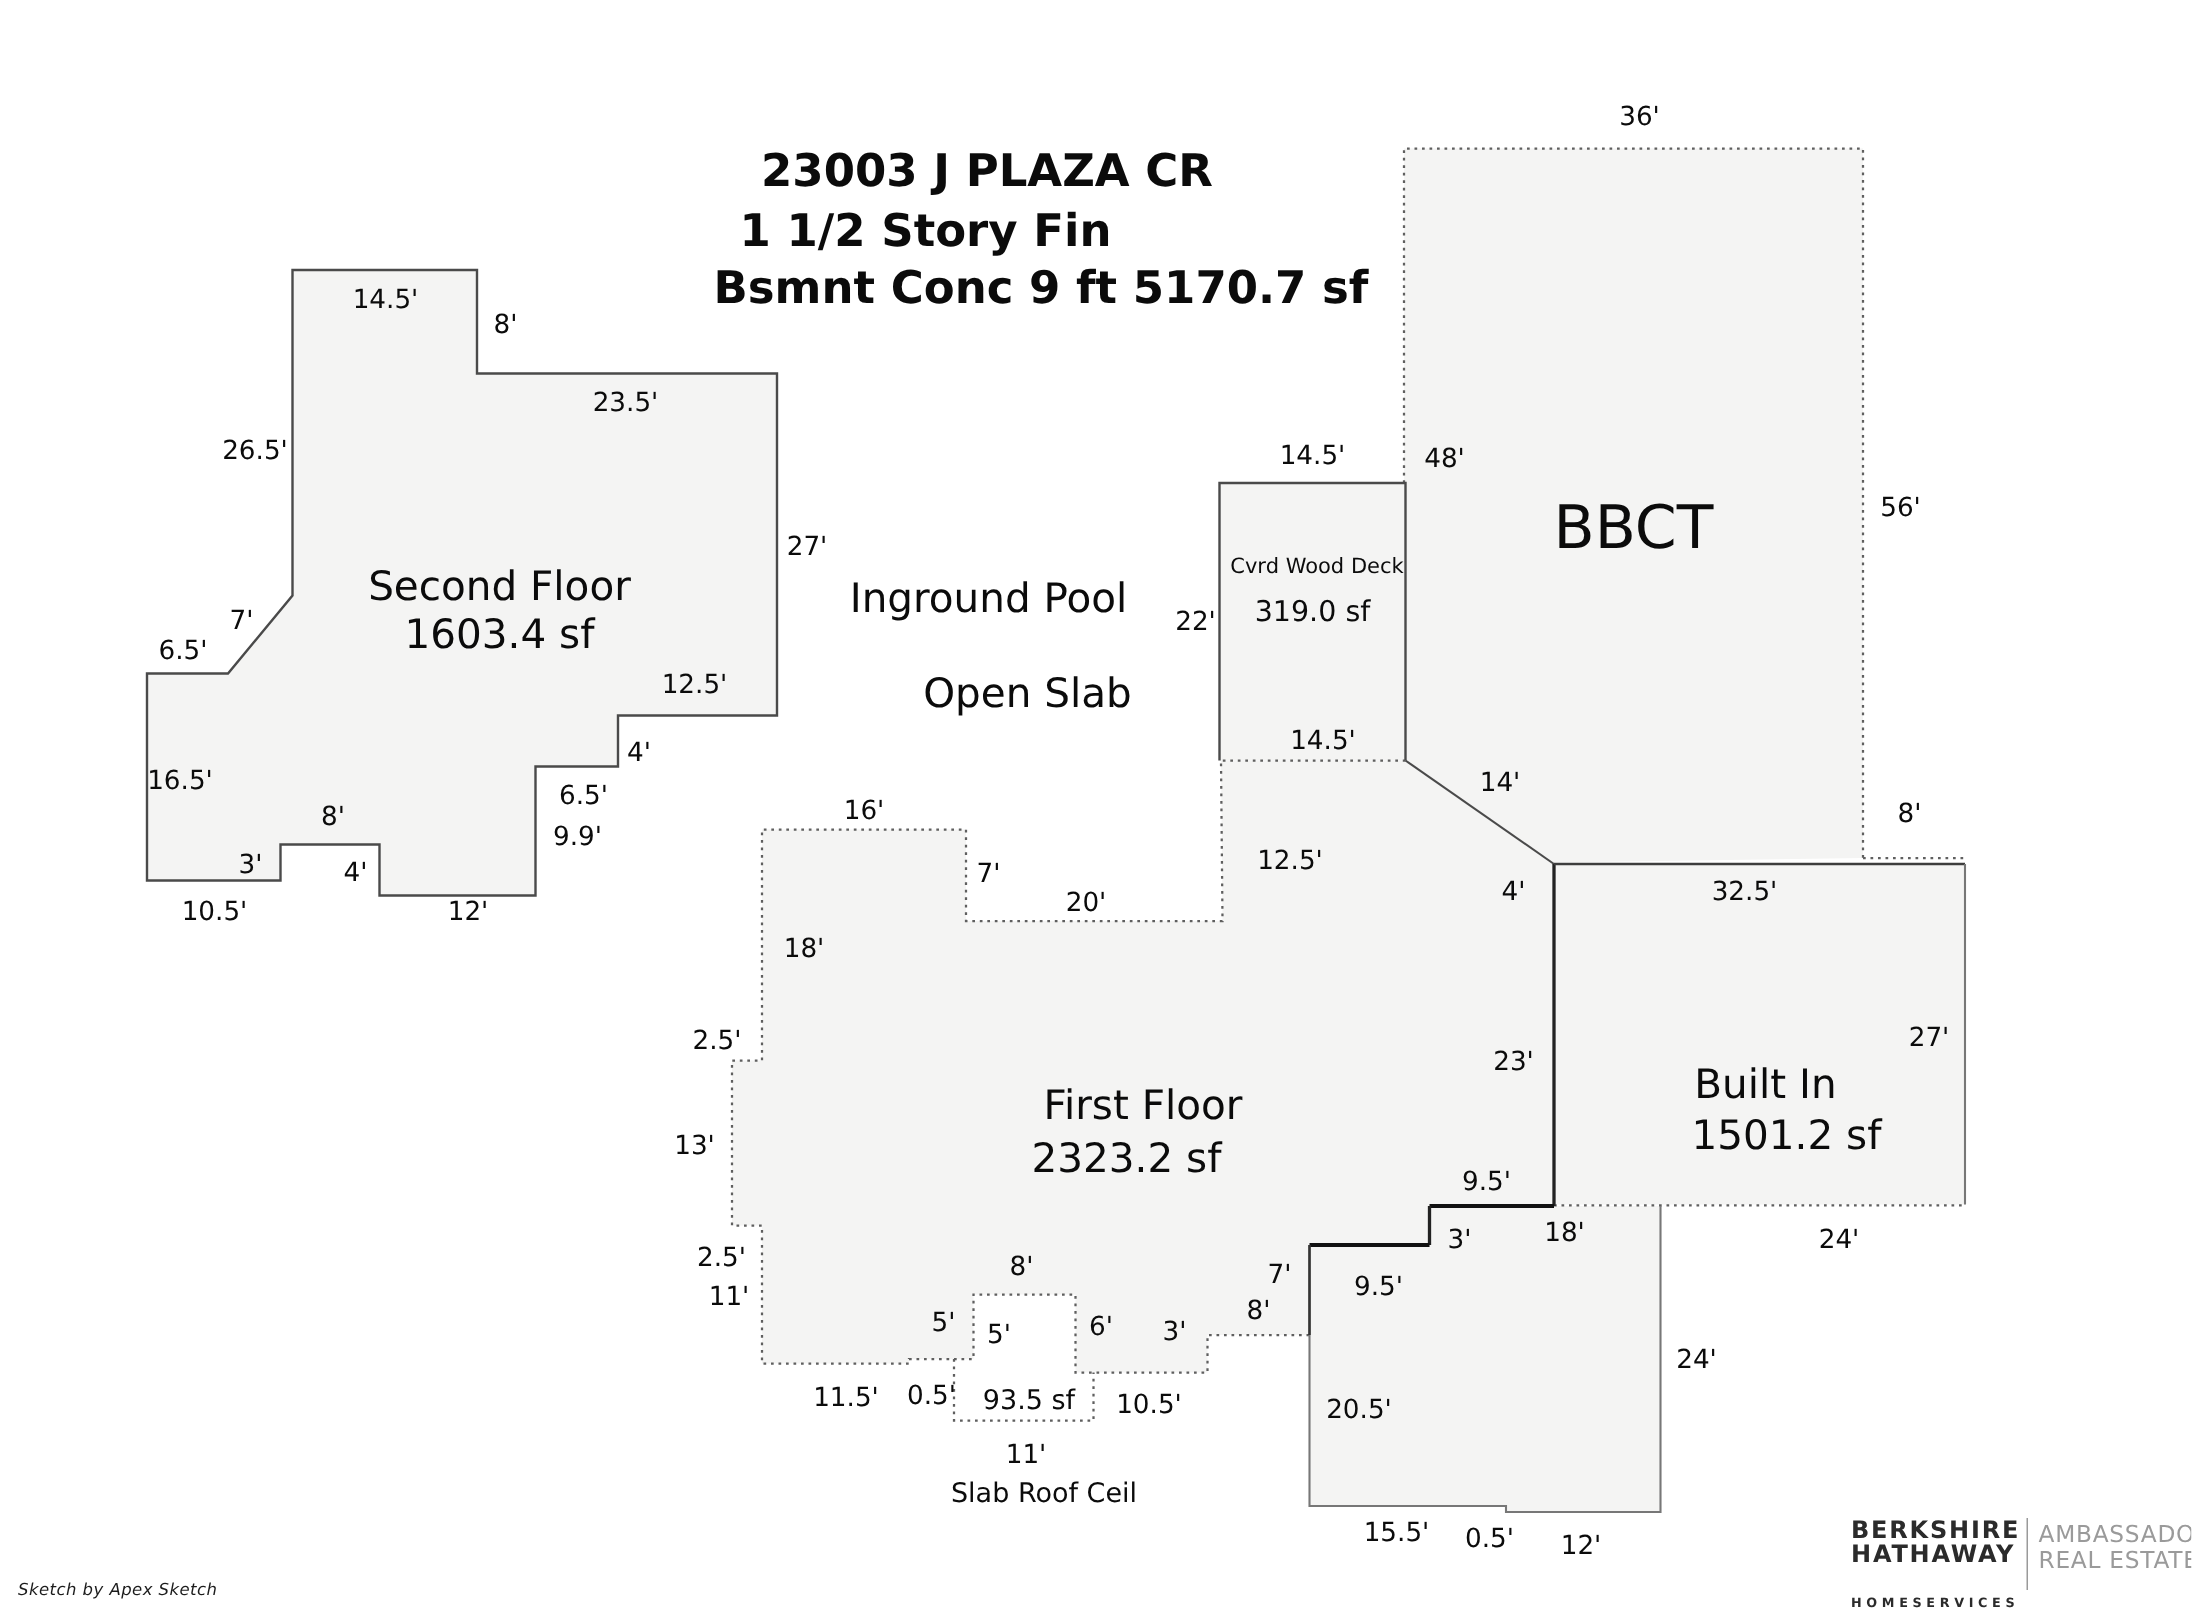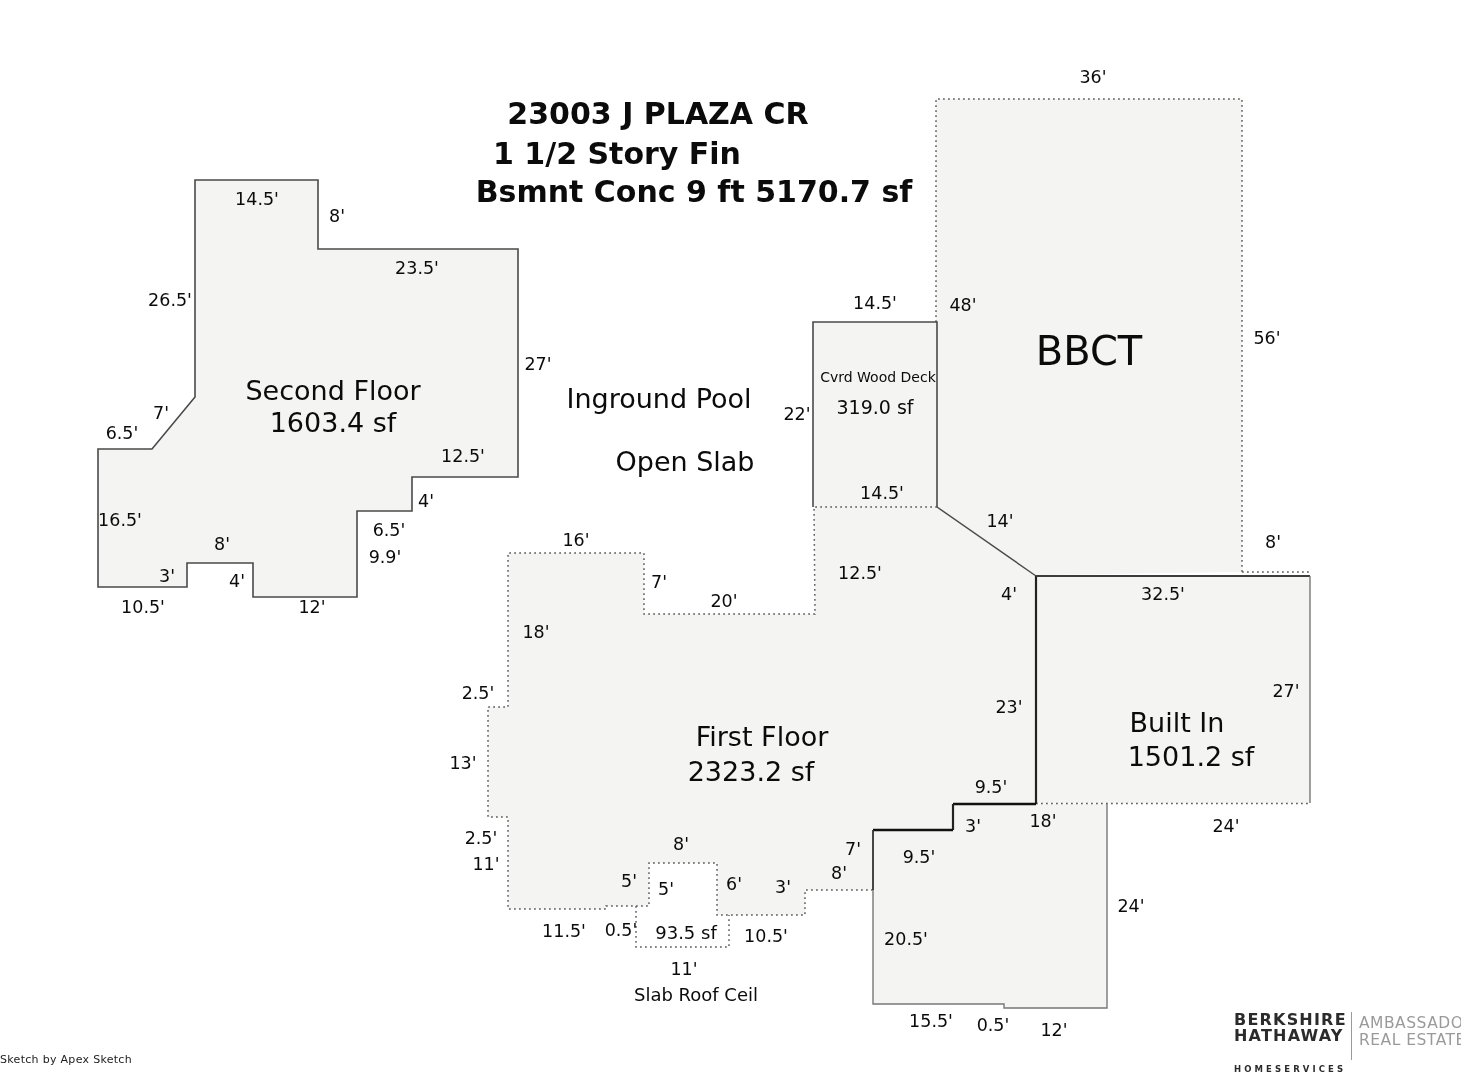--- a/index.html
+++ b/index.html
@@ -3,22 +3,23 @@
 <meta charset="utf-8">
 <style>
   html,body{margin:0;padding:0;background:#fff;}
   .canvas{
     position:relative;width:1461px;height:1072px;background:#ffffff;overflow:hidden;
     font-family:"DejaVu Sans",sans-serif;
   }
   #plan-svg{position:absolute;left:0;top:0;}
   #plan-svg text{font-family:"DejaVu Sans",sans-serif;}
   .credit{
-    position:absolute;left:0;top:1053px;font-size:11px;color:#1c1c1c;
+    position:absolute;left:12px;top:1053px;font-size:11px;color:#1c1c1c;
     letter-spacing:0.3px;
+    font-style:italic;
   }
   .logo{
     position:absolute;left:1234px;top:1012px;display:flex;align-items:flex-start;
   }
   .logo-left{display:flex;flex-direction:column;align-items:flex-start;width:112px;}
   .logo-berkshire,.logo-hathaway{
     font-size:16px;font-weight:bold;color:#2b2b2b;letter-spacing:1.2px;line-height:16px;
   }
   .logo-homeservices{
     font-size:8.5px;font-weight:bold;color:#2b2b2b;letter-spacing:3.1px;margin-top:21px;line-height:9px;

